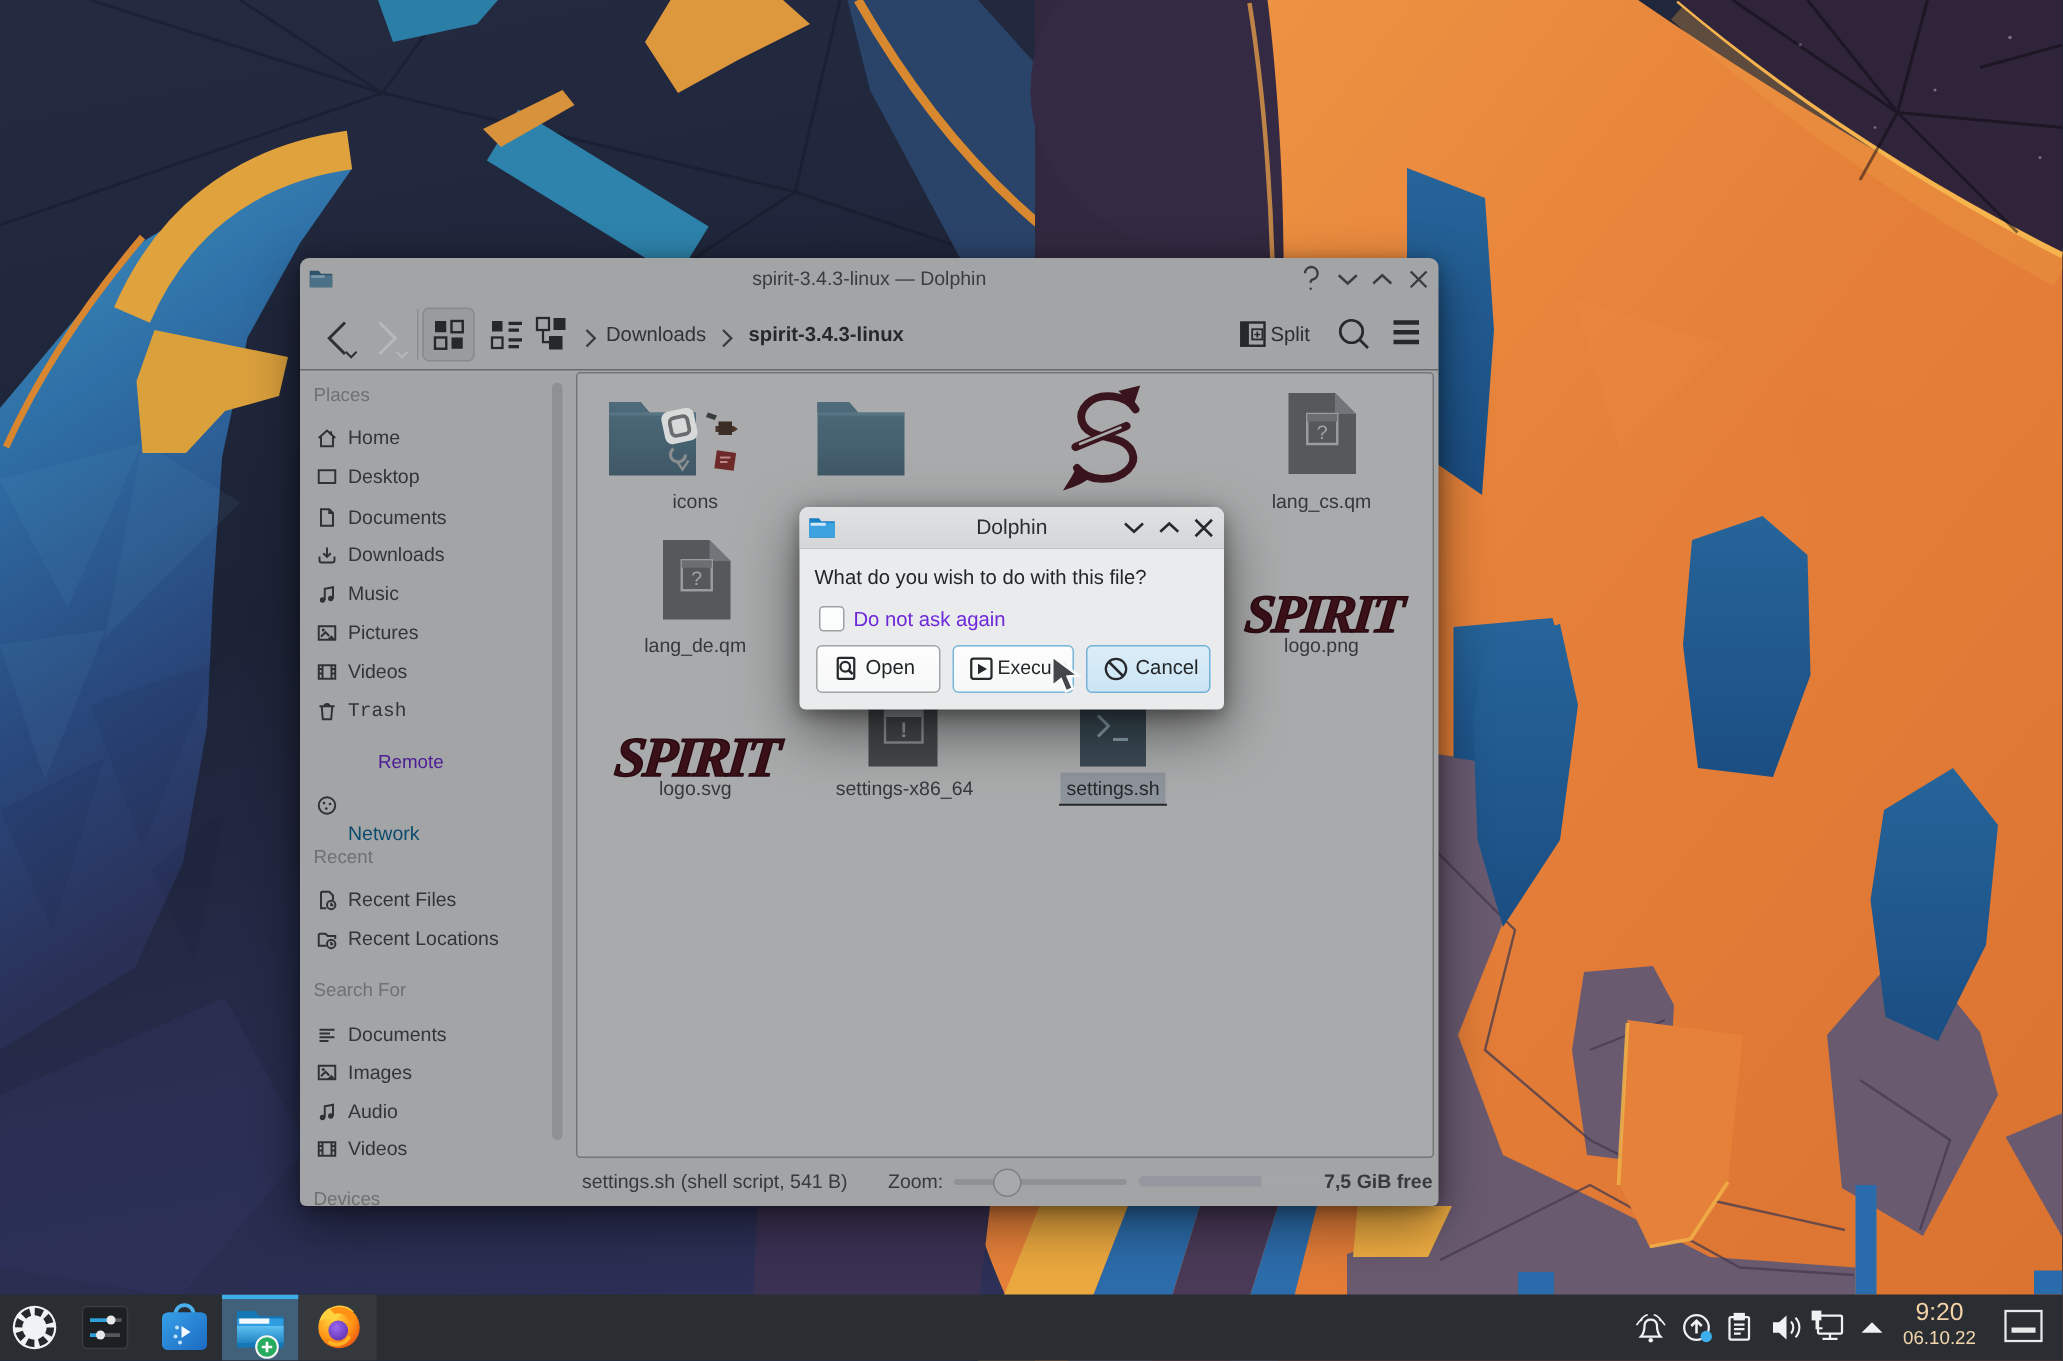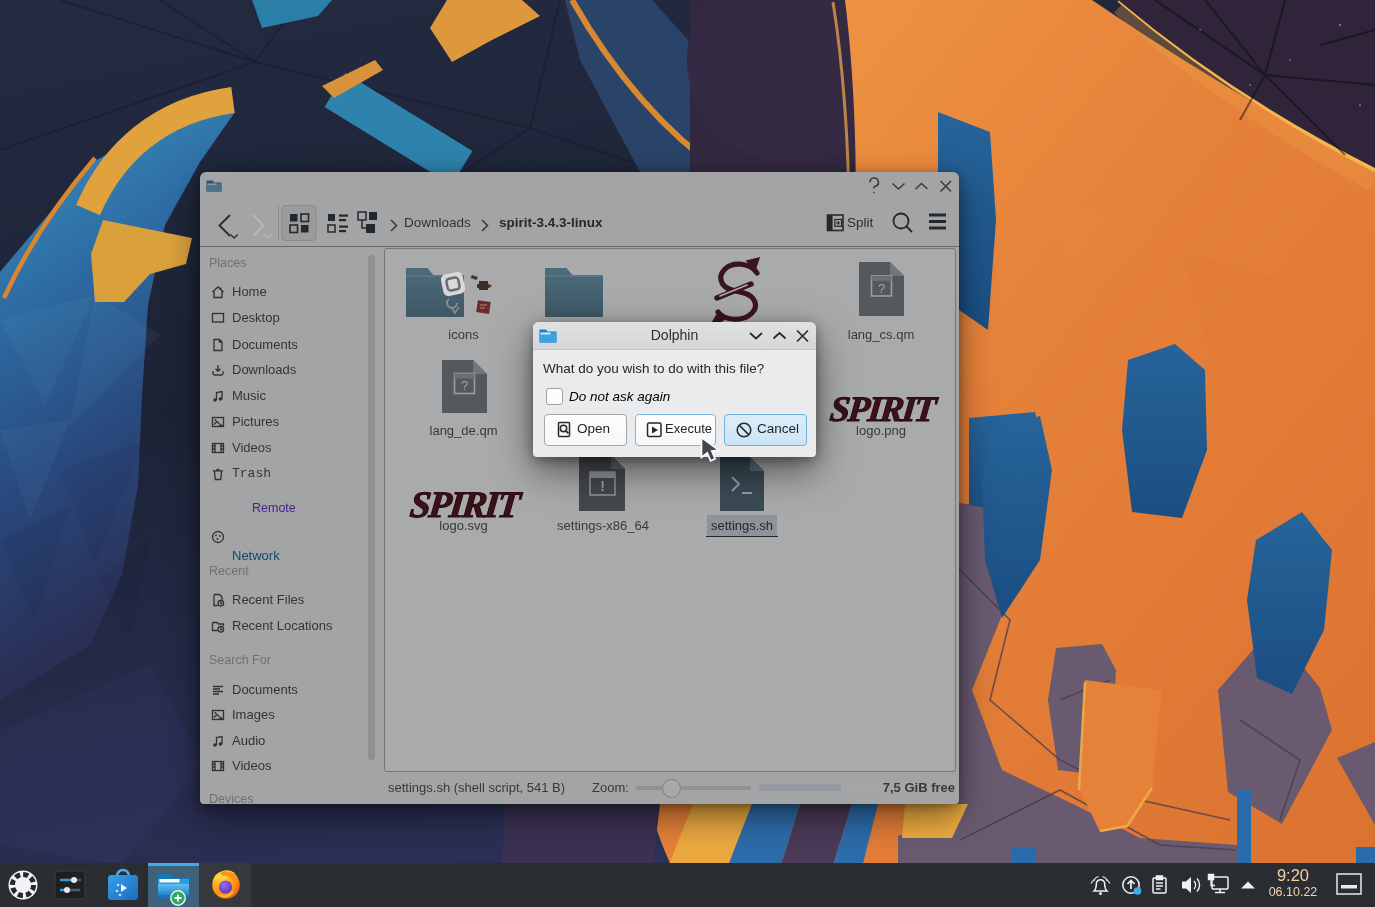--- a/index.html
+++ b/index.html
@@ -132,20 +132,21 @@
 </g>
 </svg>
 
 <div class="abs" id="win" style="left:200px;top:172px;width:759px;height:632px;background:#a3a4a5;border-radius:6px 6px 4px 4px;box-shadow:0 12px 34px rgba(0,0,0,.48),0 2px 10px rgba(0,0,0,.3);">
 
  <svg class="abs" style="left:5px;top:5px" width="18" height="18" viewBox="0 0 18 18">
    <path d="M1.5,3.5 h6 l1.5,2 h7.5 v9 h-15 z" fill="#2f5368"></path>
    <path d="M1.5,6.5 h15 v8 h-15 z" fill="#4b7189"></path>
    <path d="M2.5,6.5 h9 v1.6 h-9 z" fill="#7d9aab"></path>
  </svg>
+ <div class="abs" style="left:0;top:0;width:759px;height:28px;text-align:center;line-height:28px;font-size:13px;color:#3a3d3f;">spirit-3.4.3-linux — Dolphin</div>
  <svg class="abs" style="left:660px;top:0" width="99" height="28" viewBox="0 0 99 28">
   <g stroke="#3a3d3f" stroke-width="1.6" fill="none">
    <path d="M10,10.2 a4.2,4.2 0 1 1 5.2,4.1 c-1.2,0.3 -1.4,1 -1.4,2.2"></path>
    <circle cx="13.8" cy="20.5" r="0.8" fill="#3a3d3f" stroke="none"></circle>
    <path d="M32.5,11.5 L38.5,17 L44.5,11.5"></path>
    <path d="M55.5,17 L61.5,11.5 L67.5,17"></path>
    <path d="M80.5,9 L91,19.5 M91,9 L80.5,19.5"></path>
   </g>
  </svg>
 
@@ -400,38 +401,38 @@
  <div class="abs" style="left:392px;top:608px;font-size:13px;color:#37393b;">Zoom:</div>
  <div class="abs" style="left:436px;top:614px;width:115px;height:4px;background:#8f9192;border-radius:2px;"></div>
  <div class="abs" style="left:462px;top:607px;width:17px;height:17px;background:#a8a9aa;border:1px solid #7e8082;border-radius:50%;"></div>
  <div class="abs" style="left:559px;top:612px;width:122px;height:7px;background:#a4a5a6;border-radius:3.5px;"></div>
  <div class="abs" style="left:559px;top:612px;width:82px;height:7px;background:#95999f;border-radius:3.5px 0 0 3.5px;"></div>
  <div class="abs" style="left:560px;top:608px;width:195px;text-align:right;font-size:13px;color:#37393b;font-weight:bold;">7,5 GiB free</div>
 
  <div class="abs" style="left:168px;top:83px;width:7px;height:505px;background:#8f9091;border-radius:3.5px;"></div>
 </div>
 
-<div class="abs" id="dlg" style="left:533px;top:322px;width:283px;height:135px;background:#eaebec;border-radius:6px 6px 4px 4px;box-shadow:0 14px 38px rgba(0,0,0,.5),0 3px 12px rgba(0,0,0,.35);">
+<div class="abs" id="dlg" style="left:533px;top:338px;width:283px;height:135px;background:#eaebec;border-radius:6px 6px 4px 4px;box-shadow:0 14px 38px rgba(0,0,0,.5),0 3px 12px rgba(0,0,0,.35);">
  <div class="abs" style="left:0;top:0;width:283px;height:27px;background:linear-gradient(#e0e1e2,#d5d6d7);border-radius:6px 6px 0 0;border-bottom:1px solid #c2c4c5;"></div>
  <svg class="abs" style="left:6px;top:6px" width="18" height="16" viewBox="0 0 18 16">
   <path d="M0.5,1.5 h6.5 l1.5,2 h9 v11 h-17 z" fill="#1a7fc4"></path>
   <path d="M0.5,4.5 h17 v10 h-17 z" fill="#3ea1e0"></path>
   <path d="M1.5,4.5 h10 v2 h-10 z" fill="#cfe8f7"></path>
  </svg>
  <div class="abs" style="left:0;top:0;width:283px;height:27px;line-height:27px;text-align:center;font-size:14px;color:#2b2e30;">Dolphin</div>
  <svg class="abs" style="left:0px;top:0px" width="283" height="27" viewBox="0 0 283 27">
   <g stroke="#26292b" stroke-width="1.7" fill="none">
    <path d="M217,11 l6,5.5 l6,-5.5"></path>
    <path d="M240.5,16.5 l6,-5.5 l6,5.5"></path>
    <path d="M264,8.5 l11,11 M275,8.5 l-11,11"></path>
   </g>
  </svg>
  <div class="abs" style="left:10px;top:39px;font-size:13.5px;color:#232629;">What do you wish to do with this file?</div>
  <div class="abs" style="left:13px;top:66px;width:15px;height:15px;background:#fbfcfc;border:1px solid #9da1a3;border-radius:3px;"></div>
- <div class="abs" style="left:36px;top:67px;font-size:13.5px;color:#000000;font-style:italic;">Do not ask again</div>
+ <div class="abs" style="left:36px;top:67px;font-size:13.5px;color:#6d28d9;">Do not ask again</div>
  <div class="abs" style="left:11px;top:92px;width:81px;height:30px;background:linear-gradient(#fdfdfd,#f6f7f7);border:1px solid #a2a6a8;border-radius:4px;"></div>
  <div class="abs" style="left:102px;top:92px;width:79px;height:30px;background:linear-gradient(#fdfdfd,#f6f7f7);border:1px solid #79b7dc;border-radius:4px;"></div>
  <div class="abs" style="left:191px;top:92px;width:81px;height:30px;background:linear-gradient(#dcedf8,#cbe5f5);border:1px solid #70b2d9;border-radius:4px;"></div>
  <svg class="abs" style="left:0;top:92px" width="283" height="32" viewBox="0 0 283 32">
   <g stroke="#26292b" stroke-width="1.5" fill="none">
    <rect x="25.5" y="8.5" width="11" height="14" rx="1"></rect>
    <circle cx="30.5" cy="14.5" r="3.2"></circle>
    <path d="M32.8,16.8 l2.6,2.6" stroke-width="1.8"></path>
    <rect x="114.5" y="9" width="13.5" height="13.5" rx="1.5"></rect>
    <path d="M119,12.5 v7 l6,-3.5 z" fill="#26292b" stroke="none"></path>

